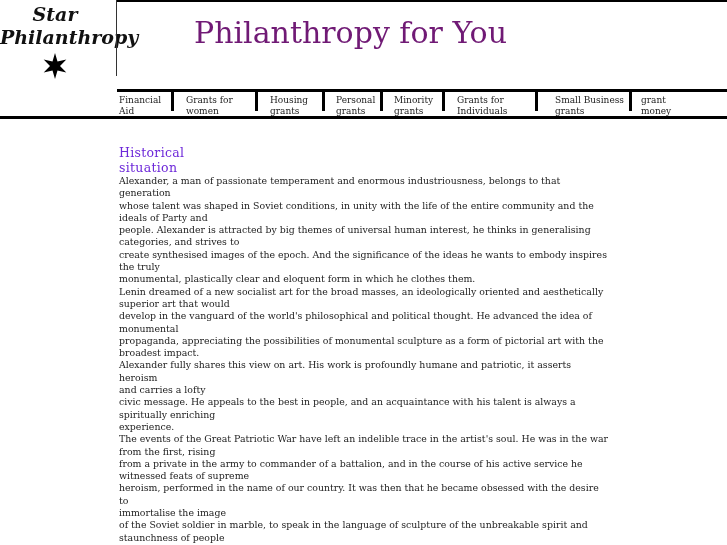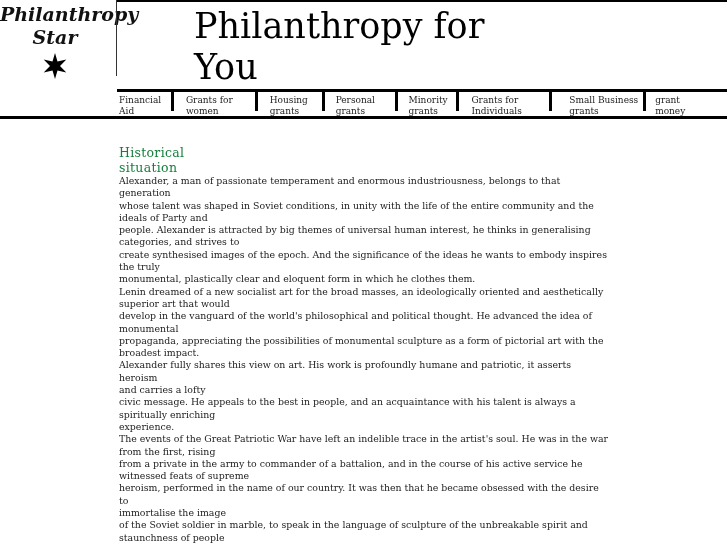--- a/index.html
+++ b/index.html
@@ -53,23 +53,23 @@
       width: 610px;
       height: 2px;
       background: #000;
     }
     .site-title {
       position: absolute;
       left: 194px;
       top: 6px;
       width: 320px;
       font-family: "DejaVu Serif", serif;
-      font-size: 35px;
-      line-height: 41px;
-      color: #000000;
+      font-size: 30px;
+      line-height: 53px;
+      color: #701a75;
       margin: 0;
       font-weight: normal;
     }
     .navbar {
       position: absolute;
       left: 117px;
       top: 89px;
       width: 610px;
       height: 26px;
       border-top: 3px solid #000;
@@ -112,38 +112,38 @@
       top: 145px;
       width: 490px;
     }
     .section-title {
       font-family: "DejaVu Serif", serif;
       font-size: 12.5px;
       line-height: 15px;
       font-weight: normal;
       letter-spacing: 0.3px;
       margin: 0;
-      color: #15803d;
+      color: #6d28d9;
       width: 80px;
     }
     .para-line {
       font-family: "DejaVu Serif", serif;
       font-size: 9.4px;
       line-height: 12.3px;
       color: #222;
       margin: 0;
     }
   </style>
 </head>
 <body>
 
 <div class="logo">
   <div class="logo-text">
+    <div>Star</div>
     <div>Philanthropy</div>
-    <div>Star</div>
   </div>
   <svg class="logo-star" viewBox="0 0 26 26">
     <polygon points="13,0 15.5,8.5 24.3,6.5 18,13 24.3,19.5 15.5,17.5 13,26 10.5,17.5 1.7,19.5 8,13 1.7,6.5 10.5,8.5" fill="#000"></polygon>
     <circle cx="13" cy="13" r="4.5" fill="#000"></circle>
   </svg>
 </div>
 
 <div class="vline"></div>
 <div class="topline"></div>
 
@@ -158,21 +158,21 @@
   <a class="nav-item" style="width:84px;padding-left:12px">
     <span class="lbl">Grants for</span>
     <span class="lbl">women</span>
     <span class="sep"></span>
   </a>
   <a class="nav-item" style="width:67px;padding-left:12px">
     <span class="lbl">Housing</span>
     <span class="lbl">grants</span>
     <span class="sep"></span>
   </a>
-  <a class="nav-item" style="width:73px;padding-left:11px">
+  <a class="nav-item" style="width:58px;padding-left:11px">
     <span class="lbl">Personal</span>
     <span class="lbl">grants</span>
     <span class="sep"></span>
   </a>
   <a class="nav-item" style="width:62px;padding-left:11px">
     <span class="lbl">Minority</span>
     <span class="lbl">grants</span>
     <span class="sep"></span>
   </a>
   <a class="nav-item" style="width:93px;padding-left:12px">

